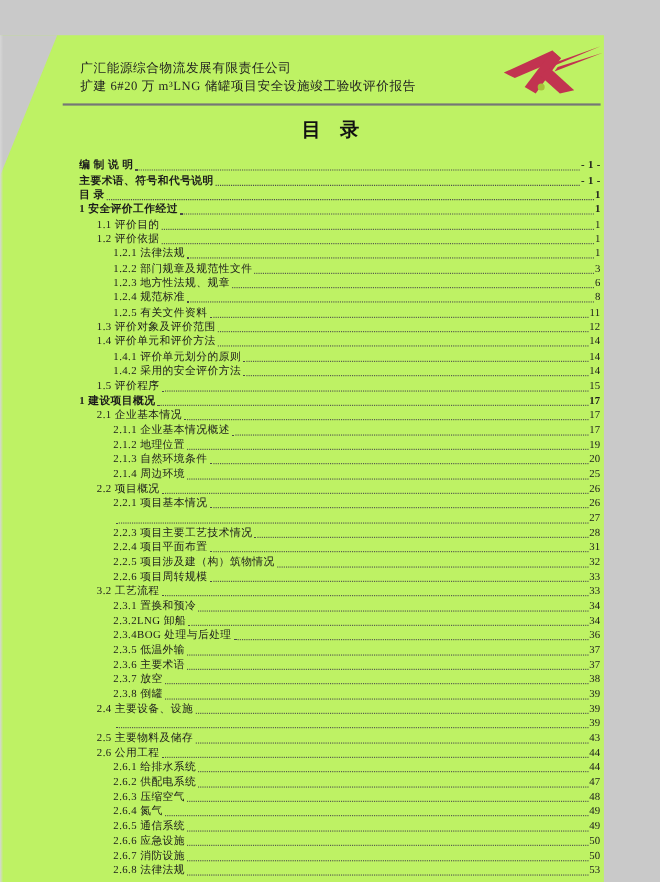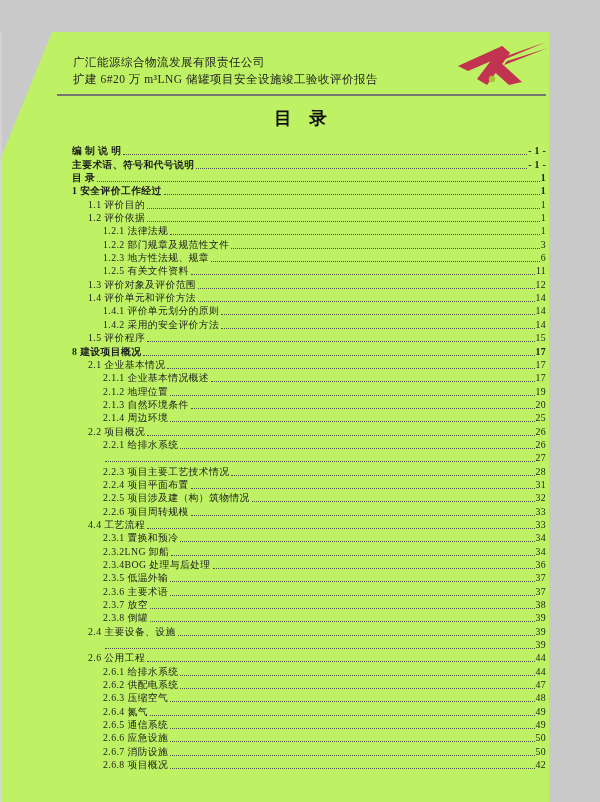--- a/index.html
+++ b/index.html
@@ -127,20 +127,25 @@
         <span class="toc-label">1.2.2 部门规章及规范性文件</span>
         <span class="toc-dots"></span>
         <span class="toc-page">3</span>
       </div>
       <div class="toc-row lvl2">
         <span class="toc-label">1.2.3 地方性法规、规章</span>
         <span class="toc-dots"></span>
         <span class="toc-page">6</span>
       </div>
       <div class="toc-row lvl2">
+        <span class="toc-label">1.2.4 规范标准</span>
+        <span class="toc-dots"></span>
+        <span class="toc-page">8</span>
+      </div>
+      <div class="toc-row lvl2">
         <span class="toc-label">1.2.5 有关文件资料</span>
         <span class="toc-dots"></span>
         <span class="toc-page">11</span>
       </div>
       <div class="toc-row lvl1">
         <span class="toc-label">1.3 评价对象及评价范围</span>
         <span class="toc-dots"></span>
         <span class="toc-page">12</span>
       </div>
       <div class="toc-row lvl1">
@@ -157,21 +162,21 @@
         <span class="toc-label">1.4.2 采用的安全评价方法</span>
         <span class="toc-dots"></span>
         <span class="toc-page">14</span>
       </div>
       <div class="toc-row lvl1">
         <span class="toc-label">1.5 评价程序</span>
         <span class="toc-dots"></span>
         <span class="toc-page">15</span>
       </div>
       <div class="toc-row lvl0 bold">
-        <span class="toc-label">8 建设项目概况</span>
+        <span class="toc-label">1 建设项目概况</span>
         <span class="toc-dots"></span>
         <span class="toc-page">17</span>
       </div>
       <div class="toc-row lvl1">
         <span class="toc-label">2.1 企业基本情况</span>
         <span class="toc-dots"></span>
         <span class="toc-page">17</span>
       </div>
       <div class="toc-row lvl2">
         <span class="toc-label">2.1.1 企业基本情况概述</span>
@@ -192,21 +197,21 @@
         <span class="toc-label">2.1.4 周边环境</span>
         <span class="toc-dots"></span>
         <span class="toc-page">25</span>
       </div>
       <div class="toc-row lvl1">
         <span class="toc-label">2.2 项目概况</span>
         <span class="toc-dots"></span>
         <span class="toc-page">26</span>
       </div>
       <div class="toc-row lvl2">
-        <span class="toc-label">2.2.1 给排水系统</span>
+        <span class="toc-label">2.2.1 项目基本情况</span>
         <span class="toc-dots"></span>
         <span class="toc-page">26</span>
       </div>
       <div class="toc-row lvl2">
         <span class="toc-dots"></span>
         <span class="toc-page">27</span>
       </div>
       <div class="toc-row lvl2">
         <span class="toc-label">2.2.3 项目主要工艺技术情况</span>
         <span class="toc-dots"></span>
@@ -221,21 +226,21 @@
         <span class="toc-label">2.2.5 项目涉及建（构）筑物情况</span>
         <span class="toc-dots"></span>
         <span class="toc-page">32</span>
       </div>
       <div class="toc-row lvl2">
         <span class="toc-label">2.2.6 项目周转规模</span>
         <span class="toc-dots"></span>
         <span class="toc-page">33</span>
       </div>
       <div class="toc-row lvl1">
-        <span class="toc-label">4.4 工艺流程</span>
+        <span class="toc-label">3.2 工艺流程</span>
         <span class="toc-dots"></span>
         <span class="toc-page">33</span>
       </div>
       <div class="toc-row lvl2">
         <span class="toc-label">2.3.1 置换和预冷</span>
         <span class="toc-dots"></span>
         <span class="toc-page">34</span>
       </div>
       <div class="toc-row lvl2">
         <span class="toc-label">2.3.2LNG 卸船</span>
@@ -270,20 +275,25 @@
       <div class="toc-row lvl1">
         <span class="toc-label">2.4 主要设备、设施</span>
         <span class="toc-dots"></span>
         <span class="toc-page">39</span>
       </div>
       <div class="toc-row lvl2">
         <span class="toc-dots"></span>
         <span class="toc-page">39</span>
       </div>
       <div class="toc-row lvl1">
+        <span class="toc-label">2.5 主要物料及储存</span>
+        <span class="toc-dots"></span>
+        <span class="toc-page">43</span>
+      </div>
+      <div class="toc-row lvl1">
         <span class="toc-label">2.6 公用工程</span>
         <span class="toc-dots"></span>
         <span class="toc-page">44</span>
       </div>
       <div class="toc-row lvl2">
         <span class="toc-label">2.6.1 给排水系统</span>
         <span class="toc-dots"></span>
         <span class="toc-page">44</span>
       </div>
       <div class="toc-row lvl2">
@@ -310,18 +320,18 @@
         <span class="toc-label">2.6.6 应急设施</span>
         <span class="toc-dots"></span>
         <span class="toc-page">50</span>
       </div>
       <div class="toc-row lvl2">
         <span class="toc-label">2.6.7 消防设施</span>
         <span class="toc-dots"></span>
         <span class="toc-page">50</span>
       </div>
       <div class="toc-row lvl2">
-        <span class="toc-label">2.6.8 项目概况</span>
-        <span class="toc-dots"></span>
-        <span class="toc-page">42</span>
+        <span class="toc-label">2.6.8 法律法规</span>
+        <span class="toc-dots"></span>
+        <span class="toc-page">53</span>
       </div>
     </div>
 </div>
 
 </body></html>

